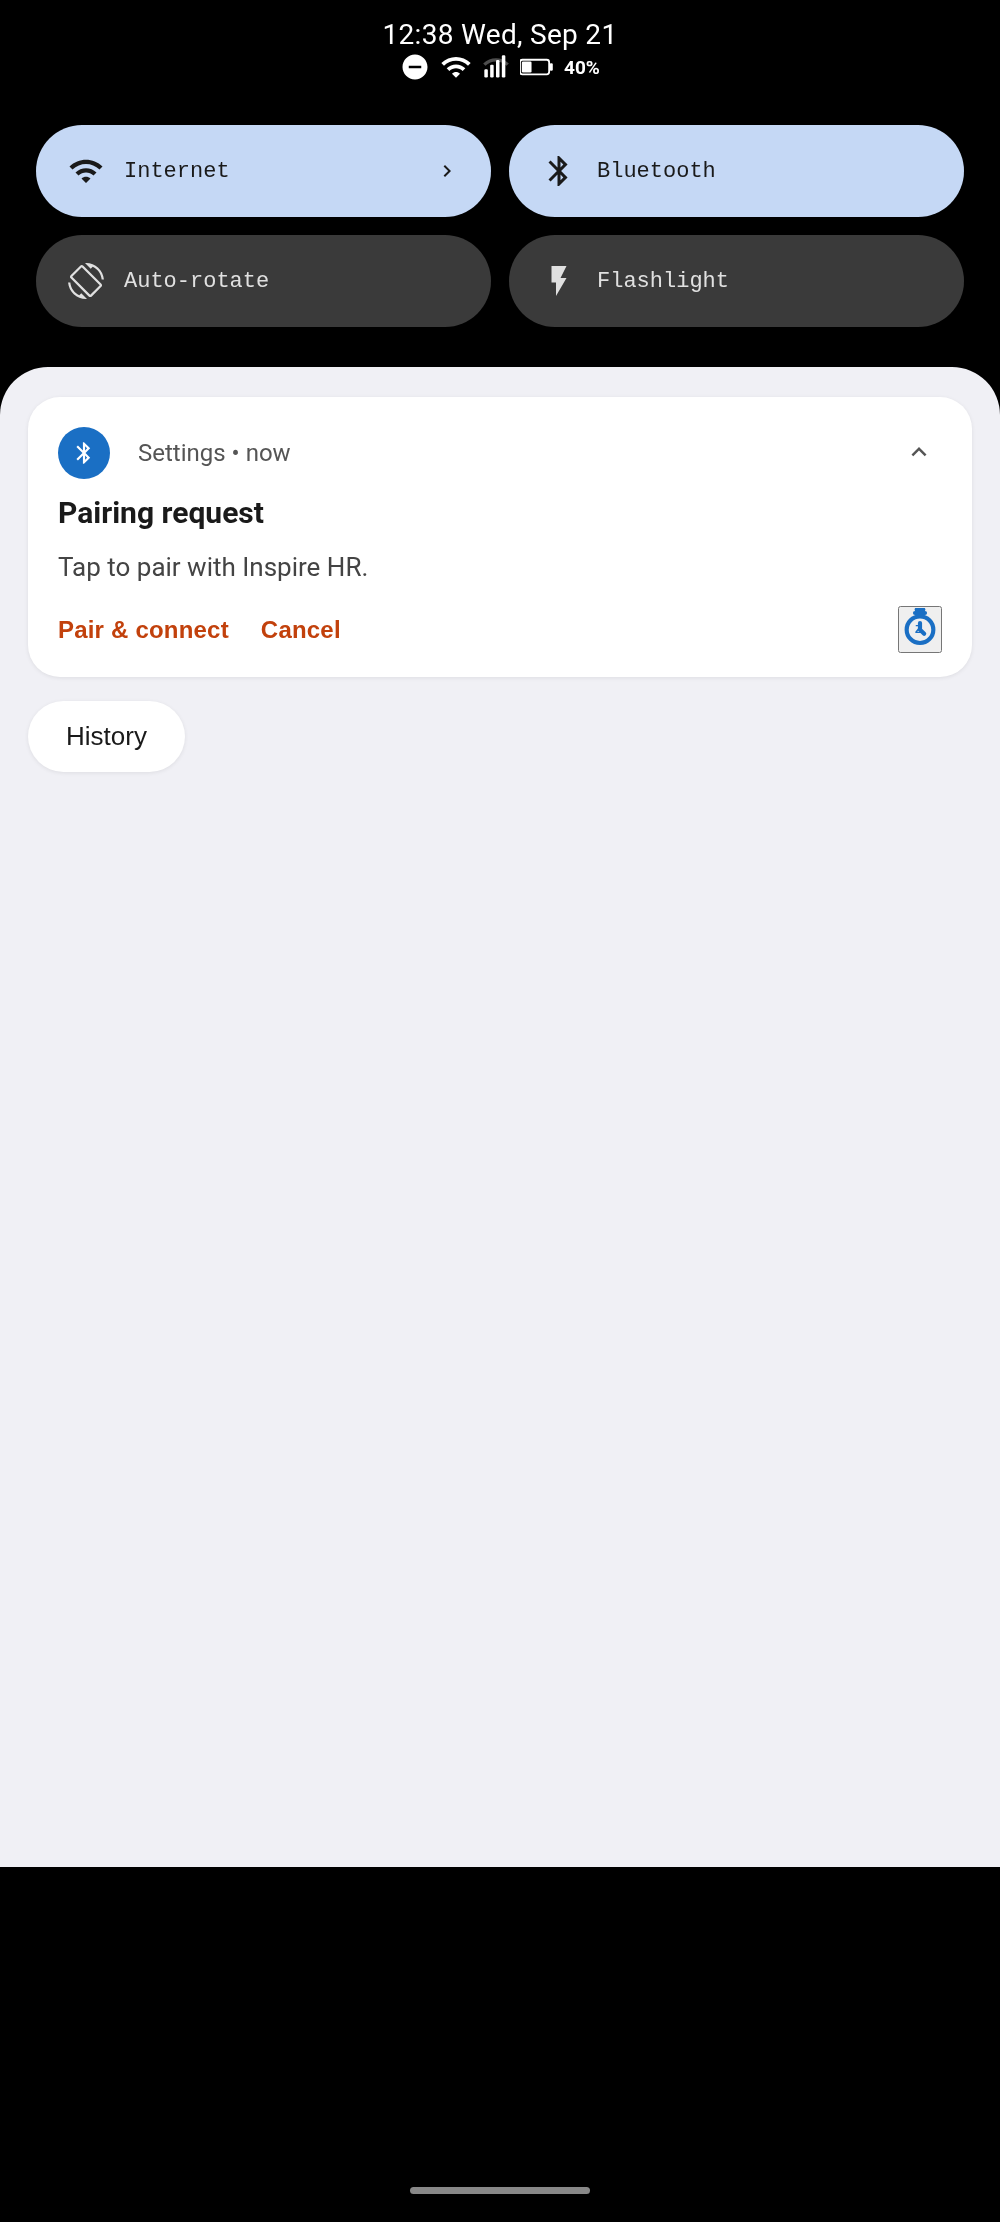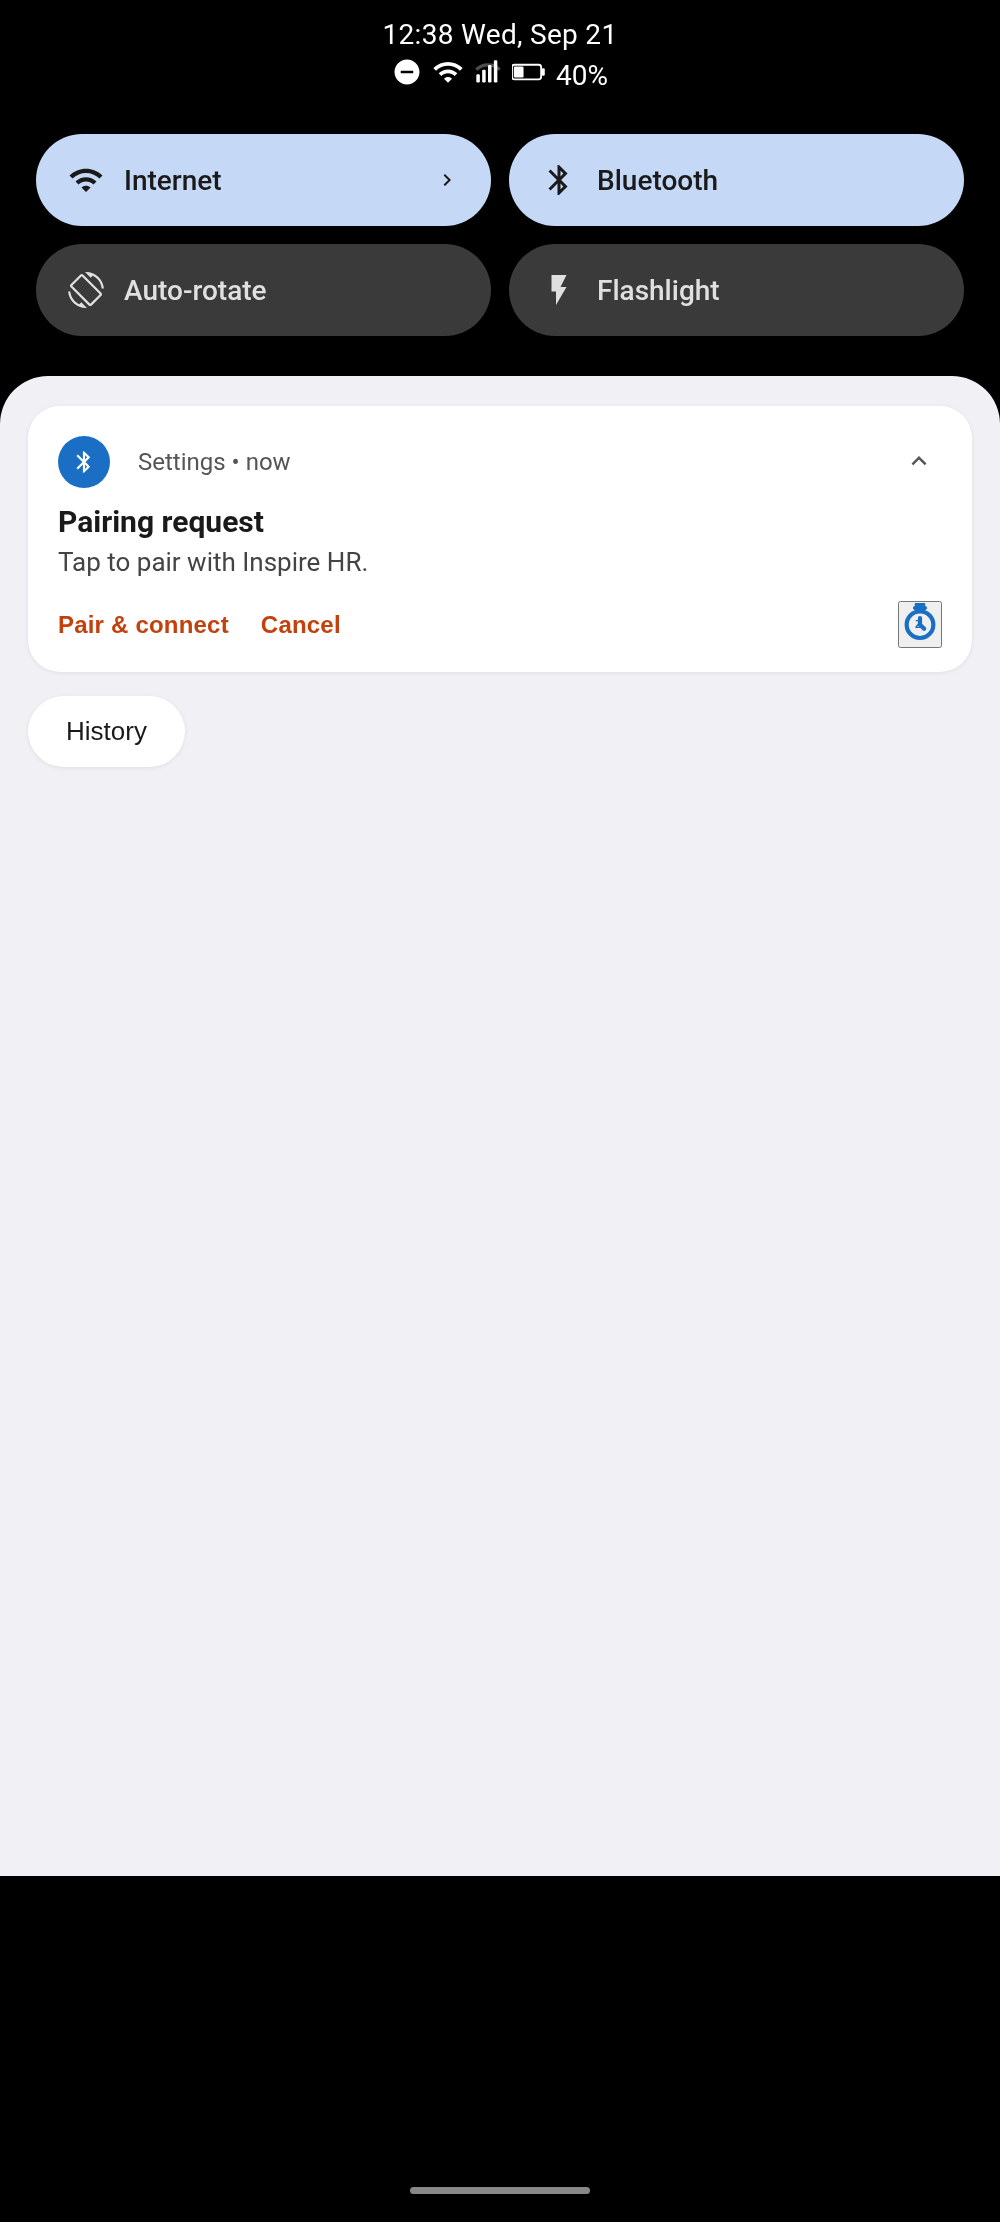--- a/index.html
+++ b/index.html
@@ -37,24 +37,23 @@
       gap: 10px;
       color: #fff;
       font-size: 26px;
     }
 
     .status-icons svg {
       fill: #fff;
     }
 
     .battery-text {
-      font-size: 28px;
+      font-size: 19px;
       color: #fff;
-      font-weight: 400;
-      margin-top: 8px;
+      font-weight: 700;
     }
 
     
     .quick-settings {
       padding: 30px 36px 30px 36px;
       background: #000;
       display: grid;
       grid-template-columns: 1fr 1fr;
       gap: 18px;
     }
@@ -70,23 +69,24 @@
 
     .qs-tile-active {
       background: #c5d8f5;
     }
 
     .qs-tile-inactive {
       background: #3a3a3a;
     }
 
     .qs-tile-label {
-      font-size: 28px;
+      font-size: 22px;
       font-weight: 500;
       color: #1a1a1a;
+      font-family: Liberation Mono, monospace;
     }
 
     .qs-tile-inactive .qs-tile-label {
       color: #e0e0e0;
     }
 
     .qs-tile-icon {
       display: flex;
       align-items: center;
       justify-content: center;
@@ -173,21 +173,21 @@
     .notification-expand svg {
       fill: #555;
       width: 30px;
       height: 30px;
     }
 
     .notification-title {
       font-size: 30px;
       font-weight: 700;
       color: #1a1a1a;
-      margin-bottom: 8px;
+      margin-bottom: 22px;
     }
 
     .notification-body {
       font-size: 26px;
       color: #444;
       margin-bottom: 24px;
       font-weight: 400;
     }
 
     .notification-actions {

